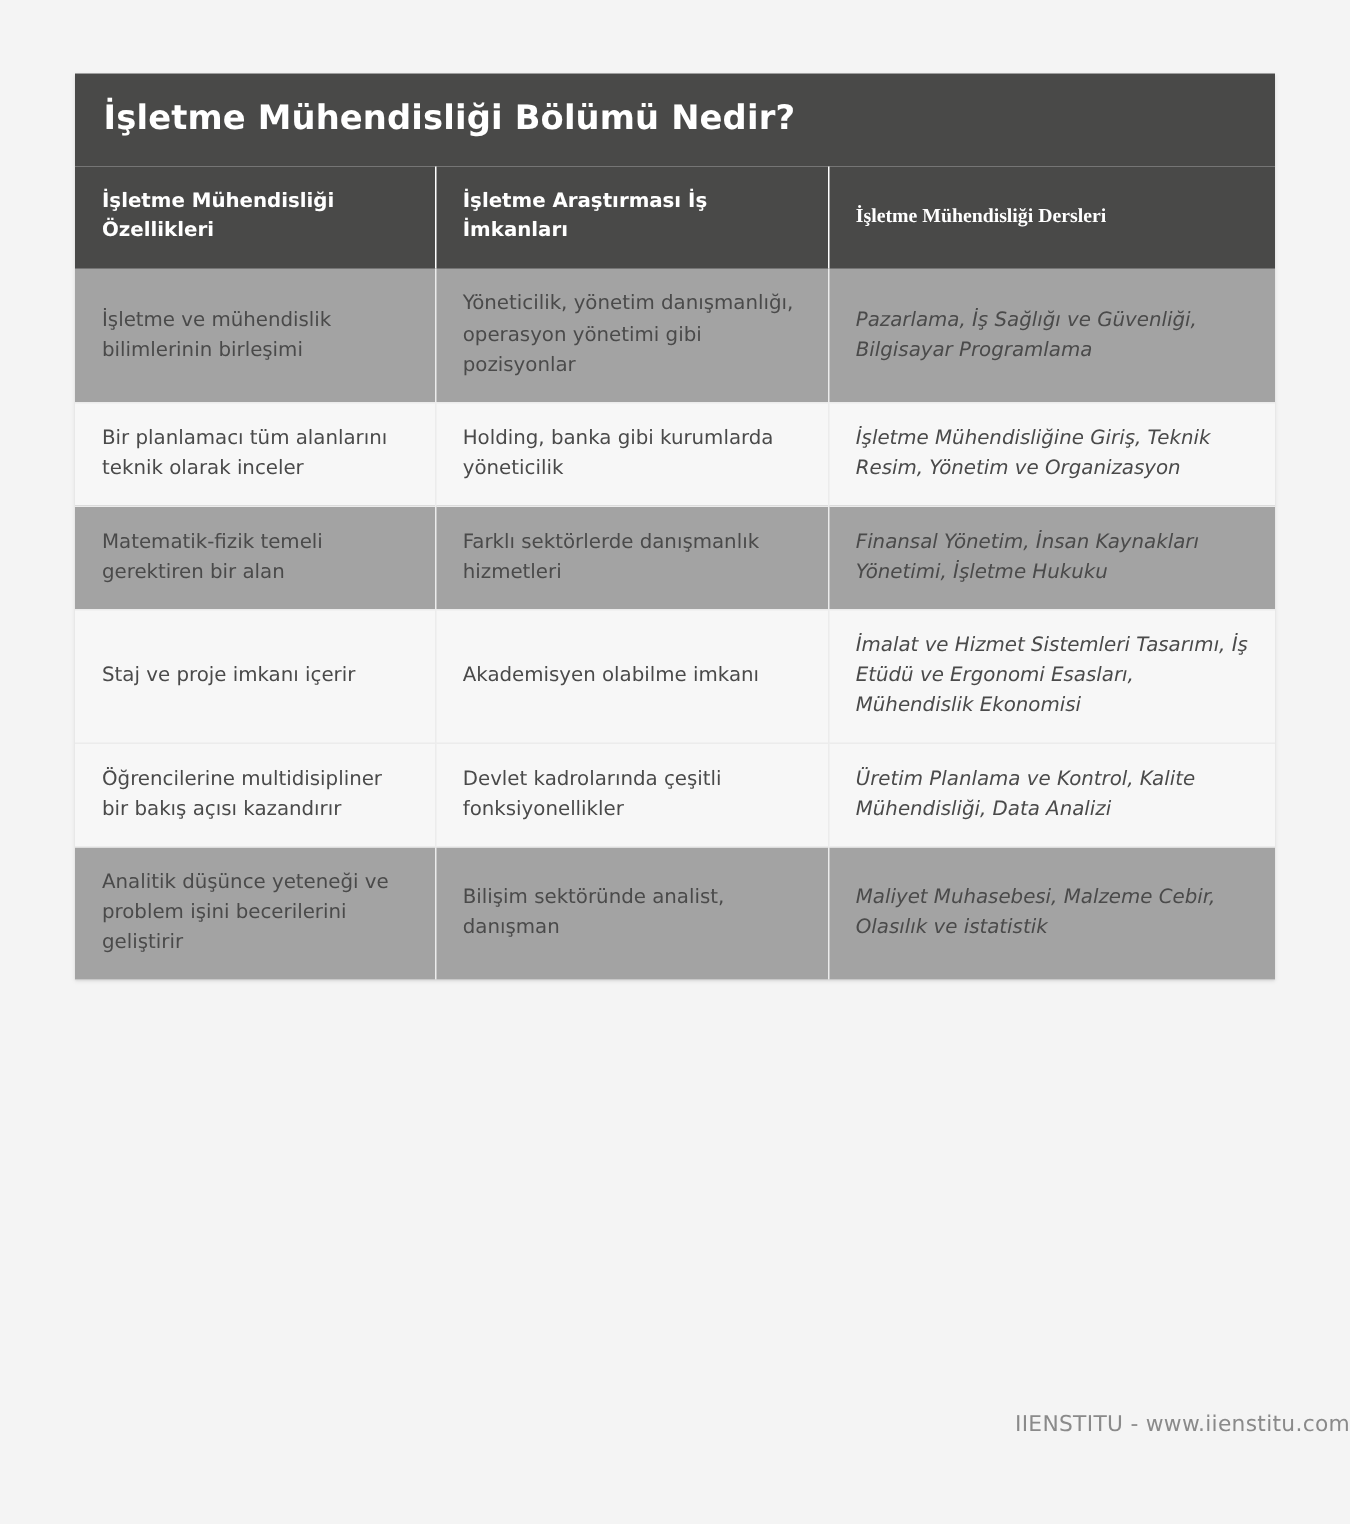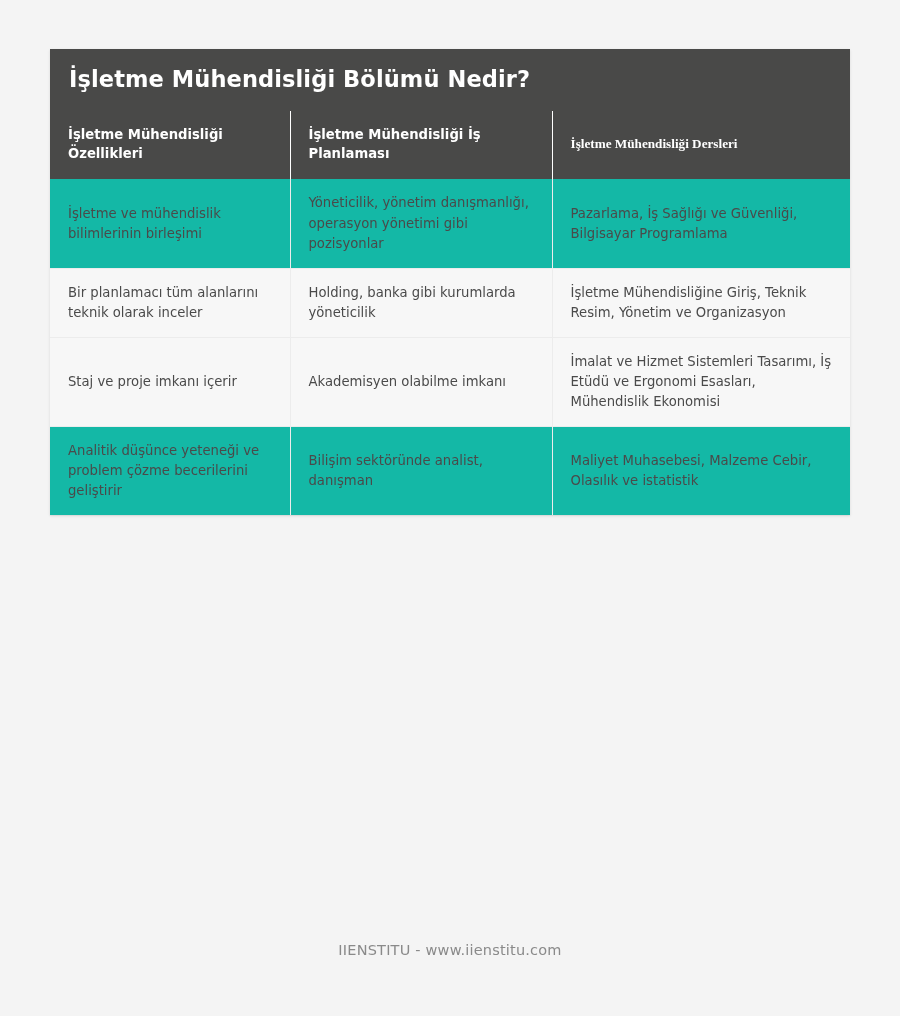--- a/index.html
+++ b/index.html
@@ -43,21 +43,21 @@
     font-weight: bold;
     line-height: 1.2;
     letter-spacing: 0.1px;
     white-space: nowrap;
   }
 
   table.matrix {
     width: 100%;
     border-collapse: collapse;
     table-layout: fixed;
-    background: #14b8a6;
+    background: #a3a3a3;
   }
 
   table.matrix col.c1 { width: 240px; }
   table.matrix col.c2 { width: 262px; }
   table.matrix col.c3 { width: 298px; }
 
   thead th {
     background: #494948;
     color: #ffffff;
     text-align: left;
@@ -75,31 +75,31 @@
     font-size: 13.2px;
     line-height: 1.52;
     color: #4a4a4a;
     padding: 14px 18px 14px 18px;
     vertical-align: middle;
     border-bottom: 1px solid #ececec;
     border-right: 1px solid #ececec;
     box-sizing: border-box;
     word-wrap: break-word;
   }
-  tbody td:last-child { border-right: none; }
+  tbody td:last-child { border-right: none; font-style: italic; }
   tbody tr:last-child td { border-bottom: none; }
 
   tbody tr.alt td { background: #f7f7f7; }
 
   .footer {
     position: absolute;
     left: 0;
     top: 942px;
     width: 900px;
-    text-align: center;
+    text-align: right;
     font-size: 14.5px;
     color: #8a8a8a;
     letter-spacing: 0.2px;
   }
 </style>
 </head>
 <body>
 
 <div class="page">
 
@@ -111,51 +111,61 @@
 
     <table class="matrix">
       <colgroup>
         <col class="c1">
         <col class="c2">
         <col class="c3">
       </colgroup>
       <thead>
         <tr>
           <th>İşletme Mühendisliği Özellikleri</th>
-          <th>İşletme Mühendisliği İş Planlaması</th>
+          <th>İşletme Araştırması İş İmkanları</th>
           <th>İşletme Mühendisliği Dersleri</th>
         </tr>
       </thead>
       <tbody>
 
         <tr>
           <td>İşletme ve mühendislik bilimlerinin birleşimi</td>
           <td>Yöneticilik, yönetim danışmanlığı, operasyon yönetimi gibi pozisyonlar</td>
           <td>Pazarlama, İş Sağlığı ve Güvenliği, Bilgisayar Programlama</td>
         </tr>
 
         <tr class="alt">
           <td>Bir planlamacı tüm alanlarını teknik olarak inceler</td>
           <td>Holding, banka gibi kurumlarda yöneticilik</td>
           <td>İşletme Mühendisliğine Giriş, Teknik Resim, Yönetim ve Organizasyon</td>
         </tr>
 
+        <tr>
+          <td>Matematik-fizik temeli gerektiren bir alan</td>
+          <td>Farklı sektörlerde danışmanlık hizmetleri</td>
+          <td>Finansal Yönetim, İnsan Kaynakları Yönetimi, İşletme Hukuku</td>
+        </tr>
 
         <tr class="alt">
           <td>Staj ve proje imkanı içerir</td>
           <td>Akademisyen olabilme imkanı</td>
           <td>İmalat ve Hizmet Sistemleri Tasarımı, İş Etüdü ve Ergonomi Esasları, Mühendislik Ekonomisi</td>
         </tr>
 
 
 
 
+        <tr class="alt">
+          <td>Öğrencilerine multidisipliner bir bakış açısı kazandırır</td>
+          <td>Devlet kadrolarında çeşitli fonksiyonellikler</td>
+          <td>Üretim Planlama ve Kontrol, Kalite Mühendisliği, Data Analizi</td>
+        </tr>
 
         <tr>
-          <td>Analitik düşünce yeteneği ve problem çözme becerilerini geliştirir</td>
+          <td>Analitik düşünce yeteneği ve problem işini becerilerini geliştirir</td>
           <td>Bilişim sektöründe analist, danışman</td>
           <td>Maliyet Muhasebesi, Malzeme Cebir, Olasılık ve istatistik</td>
         </tr>
 
 
       </tbody>
     </table>
 
   </div>
 

